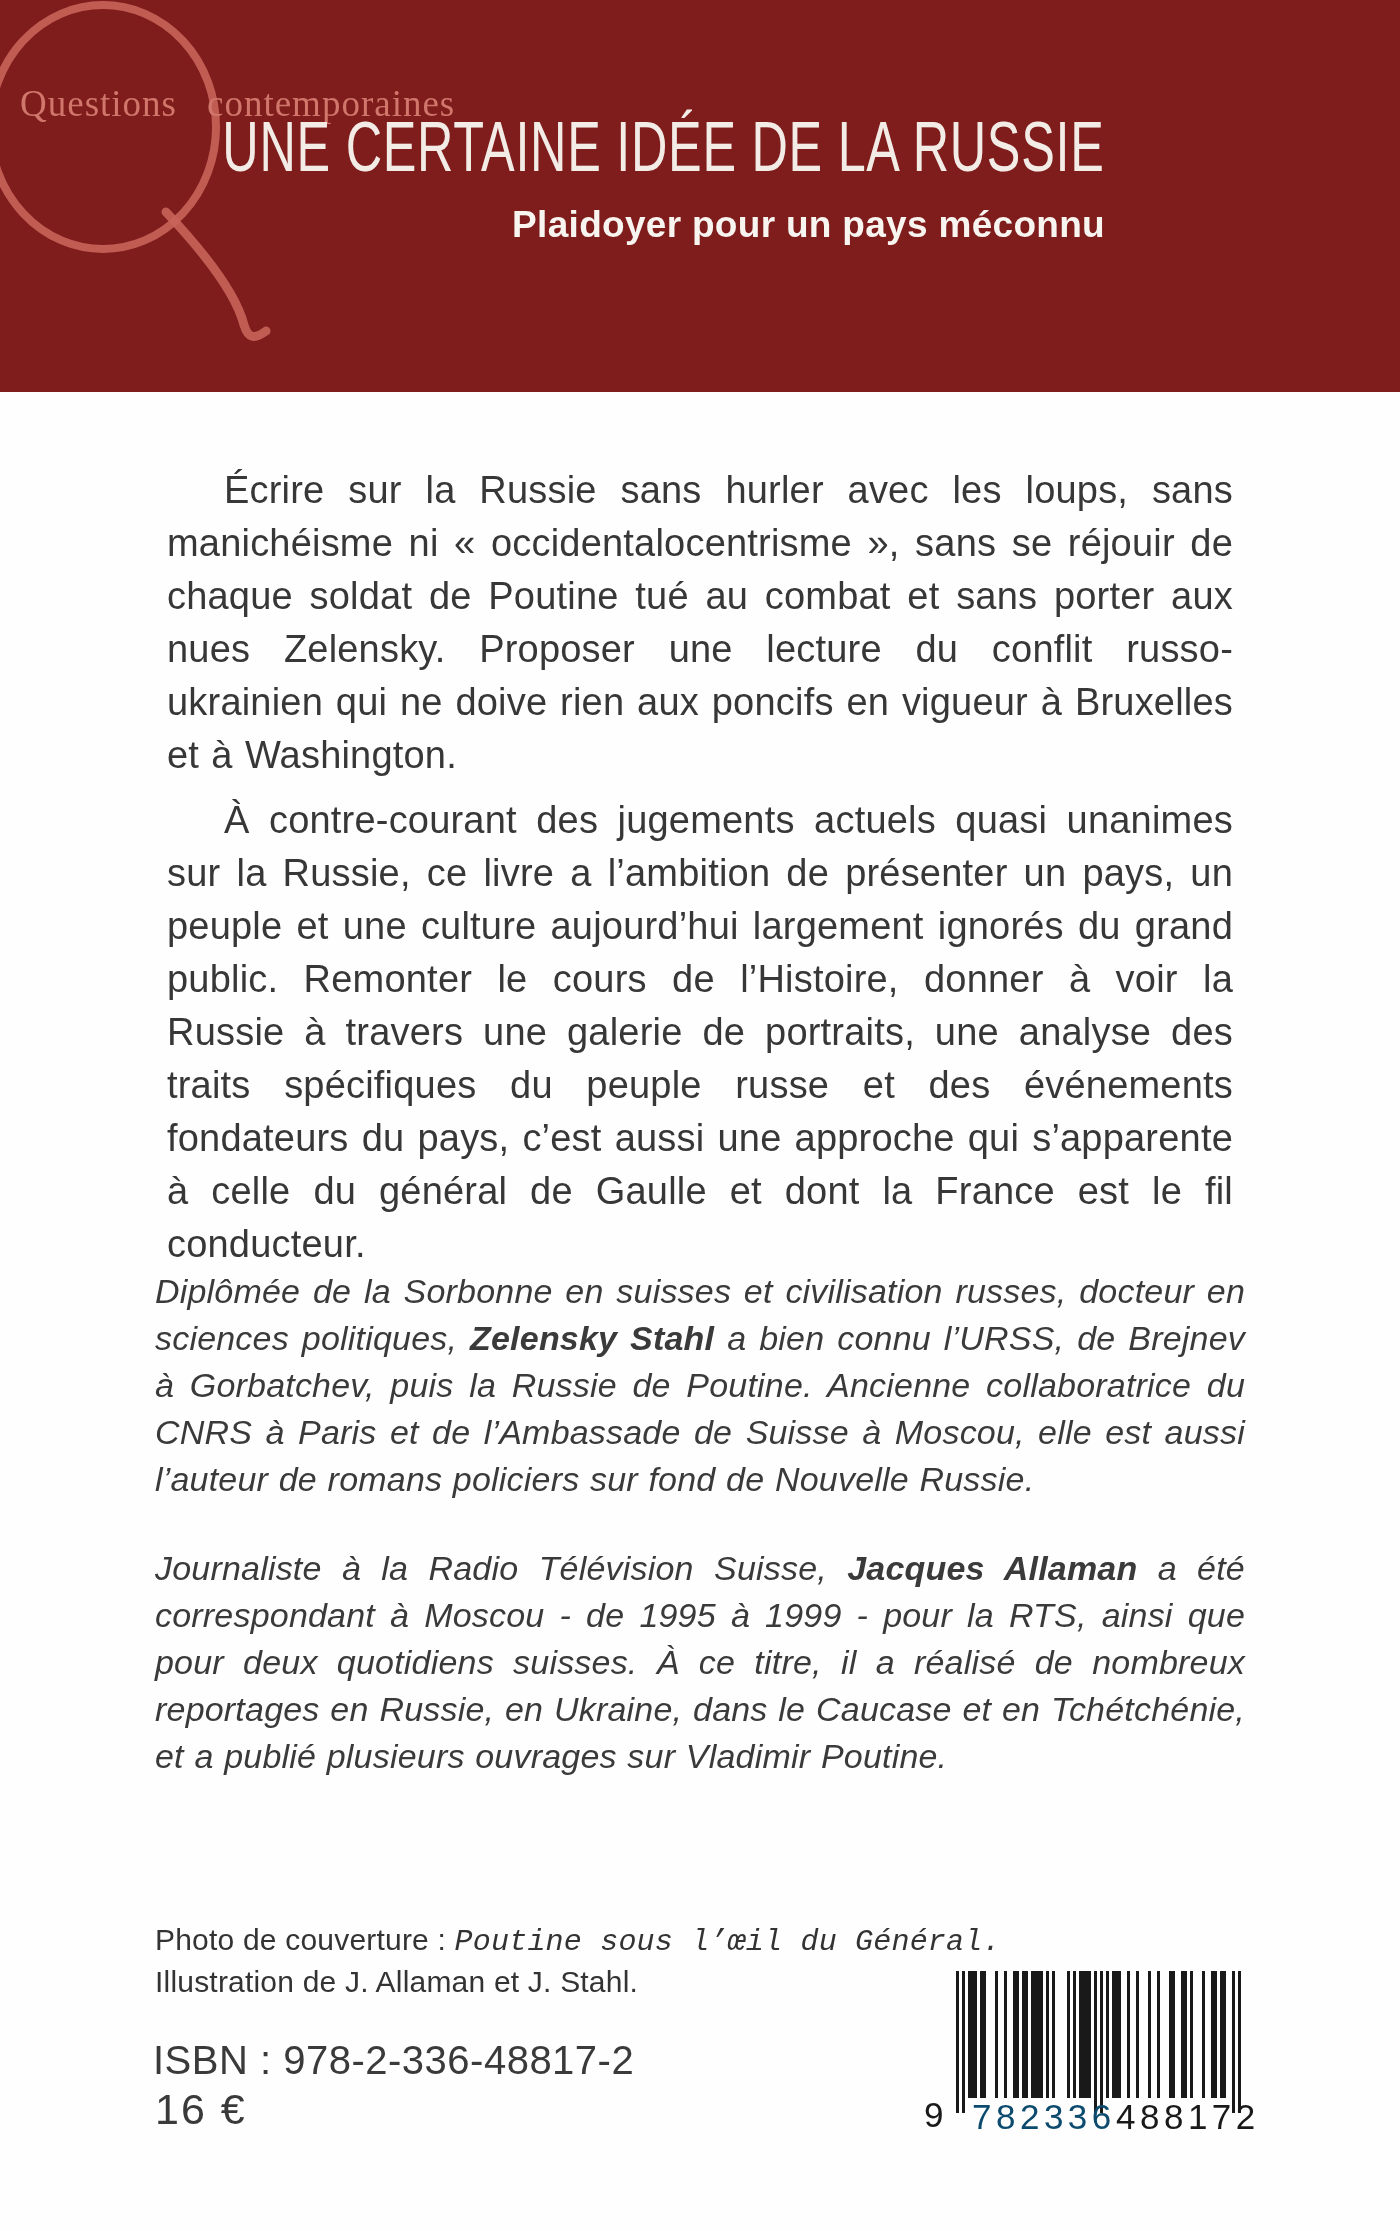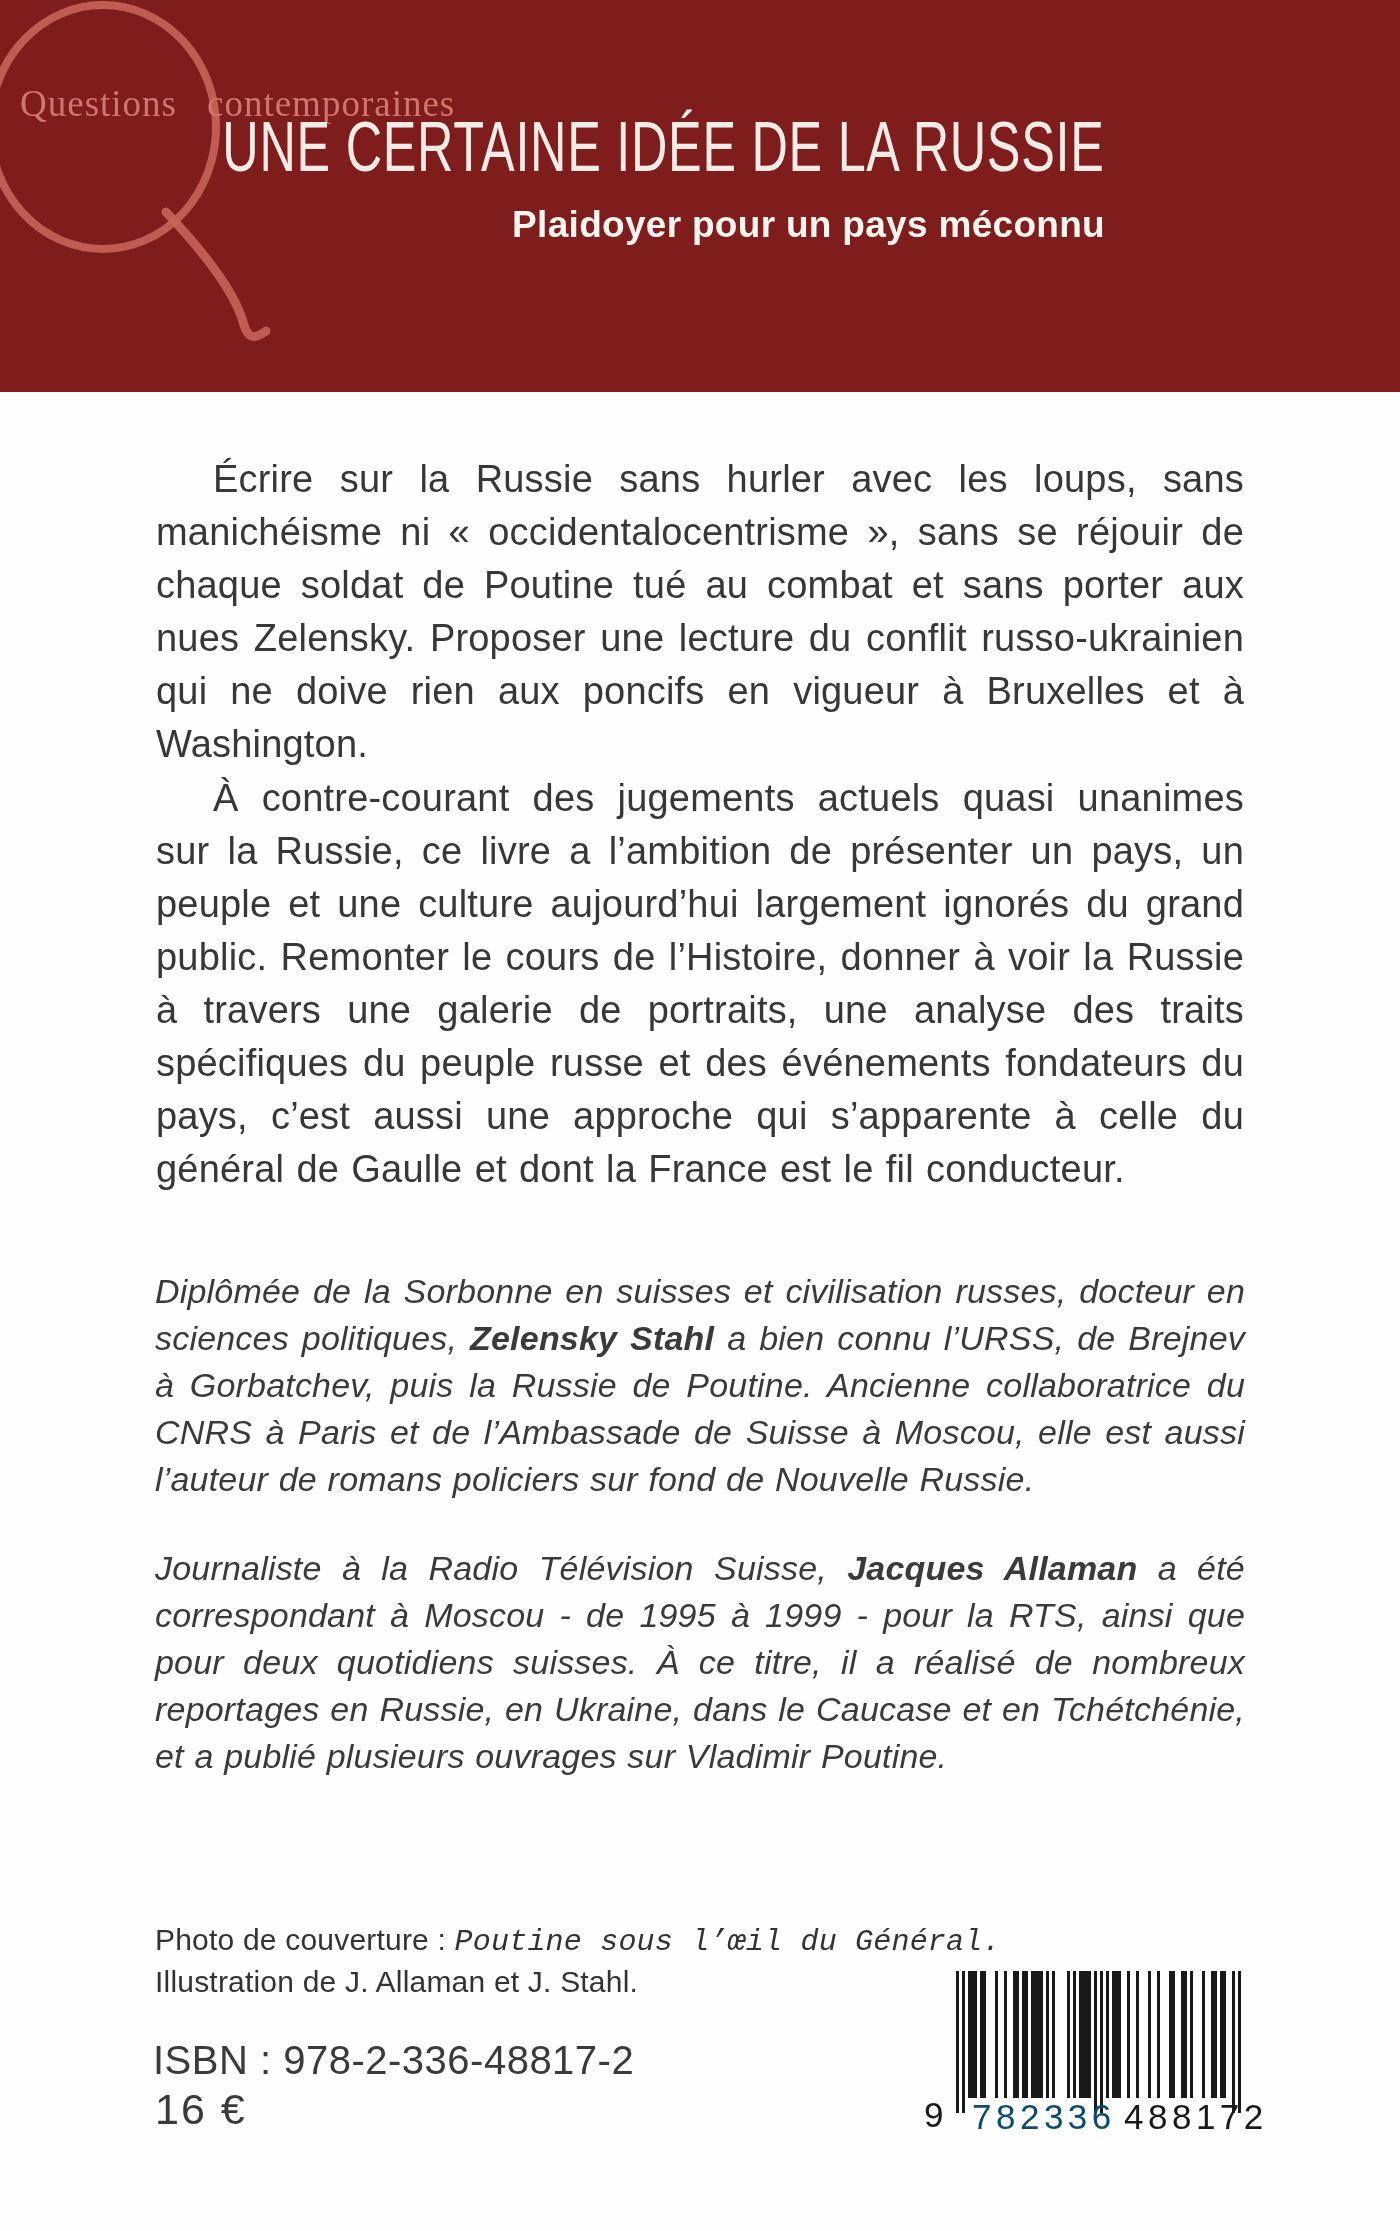--- a/index.html
+++ b/index.html
@@ -37,21 +37,21 @@
     margin-top:20px;
     font-size:37px;font-weight:700;color:#f8f4ef;
     letter-spacing:.3px;white-space:nowrap;
   }
   
   .synopsis{
     position:absolute;left:155px;top:452px;width:1090px;
     font-size:38px;line-height:53px;color:#373737;
     text-align:justify;word-spacing:1.5px;letter-spacing:.2px;
   }
-  .synopsis p{margin:1px;text-indent:57px;}
+  .synopsis p{margin:12px;text-indent:57px;}
   
   .bios{
     position:absolute;left:155px;top:1268px;width:1090px;
     font-size:34px;line-height:47px;color:#3a3a3a;
     font-style:italic;text-align:justify;word-spacing:1px;letter-spacing:.2px;
   }
   .bios p{margin:0 0 42px 0;}
   .bios .author{font-weight:700;}
   
   .credit{
@@ -69,21 +69,21 @@
     font-size:43px;color:#3a3a3a;letter-spacing:2px;
   }
   
   .barcode{position:absolute;left:956px;top:1971px;width:288px;height:165px;}
   .bars{display:flex;align-items:flex-start;height:142px;}
   .bc-m{width:3px;height:127px;background:transparent;flex:0 0 3px;}
   .bc-m.on{background:#191919;}
   .bc-m.on.guard{height:142px;}
   .bc-9{position:absolute;left:-32px;top:124px;font-size:35px;color:#191919;}
   .bc-g1{position:absolute;left:16px;top:126px;font-size:35px;letter-spacing:4.5px;color:#0c4a6e;}
-  .bc-g2{position:absolute;left:160px;top:126px;font-size:35px;letter-spacing:4.5px;color:#191919;margin-left:8px;}
+  .bc-g2{position:absolute;left:160px;top:126px;font-size:35px;letter-spacing:4.5px;color:#191919;}
 </style>
 </head>
 <body>
 
 <div class="cover">
 
   <div class="banner">
     <svg class="q-mark" width="560" height="392" viewBox="0 0 560 392">
       <ellipse cx="103" cy="127" rx="113" ry="122" fill="none" stroke="#c9645a" stroke-width="8" opacity="0.9"></ellipse>
       <path d="M166,212 C200,248 235,290 244,325 C248,338 254,340 266,331" fill="none" stroke="#c9645a" stroke-width="9" stroke-linecap="round" opacity="0.9"></path>

